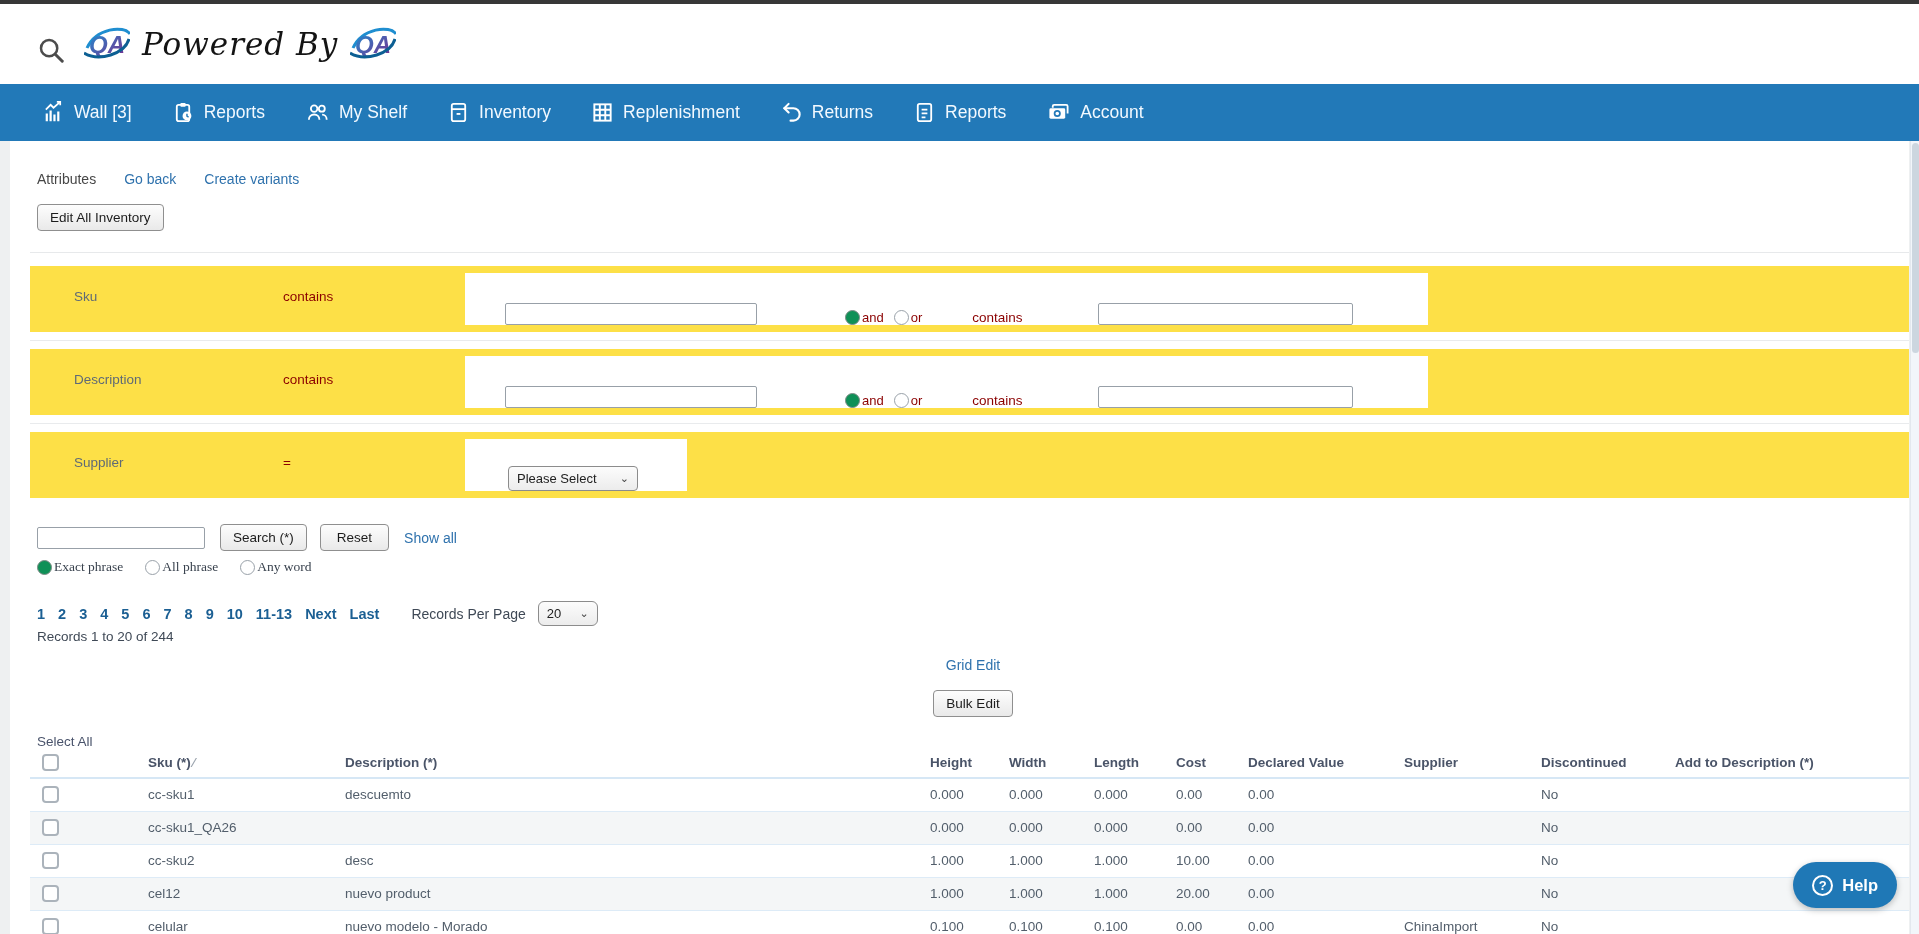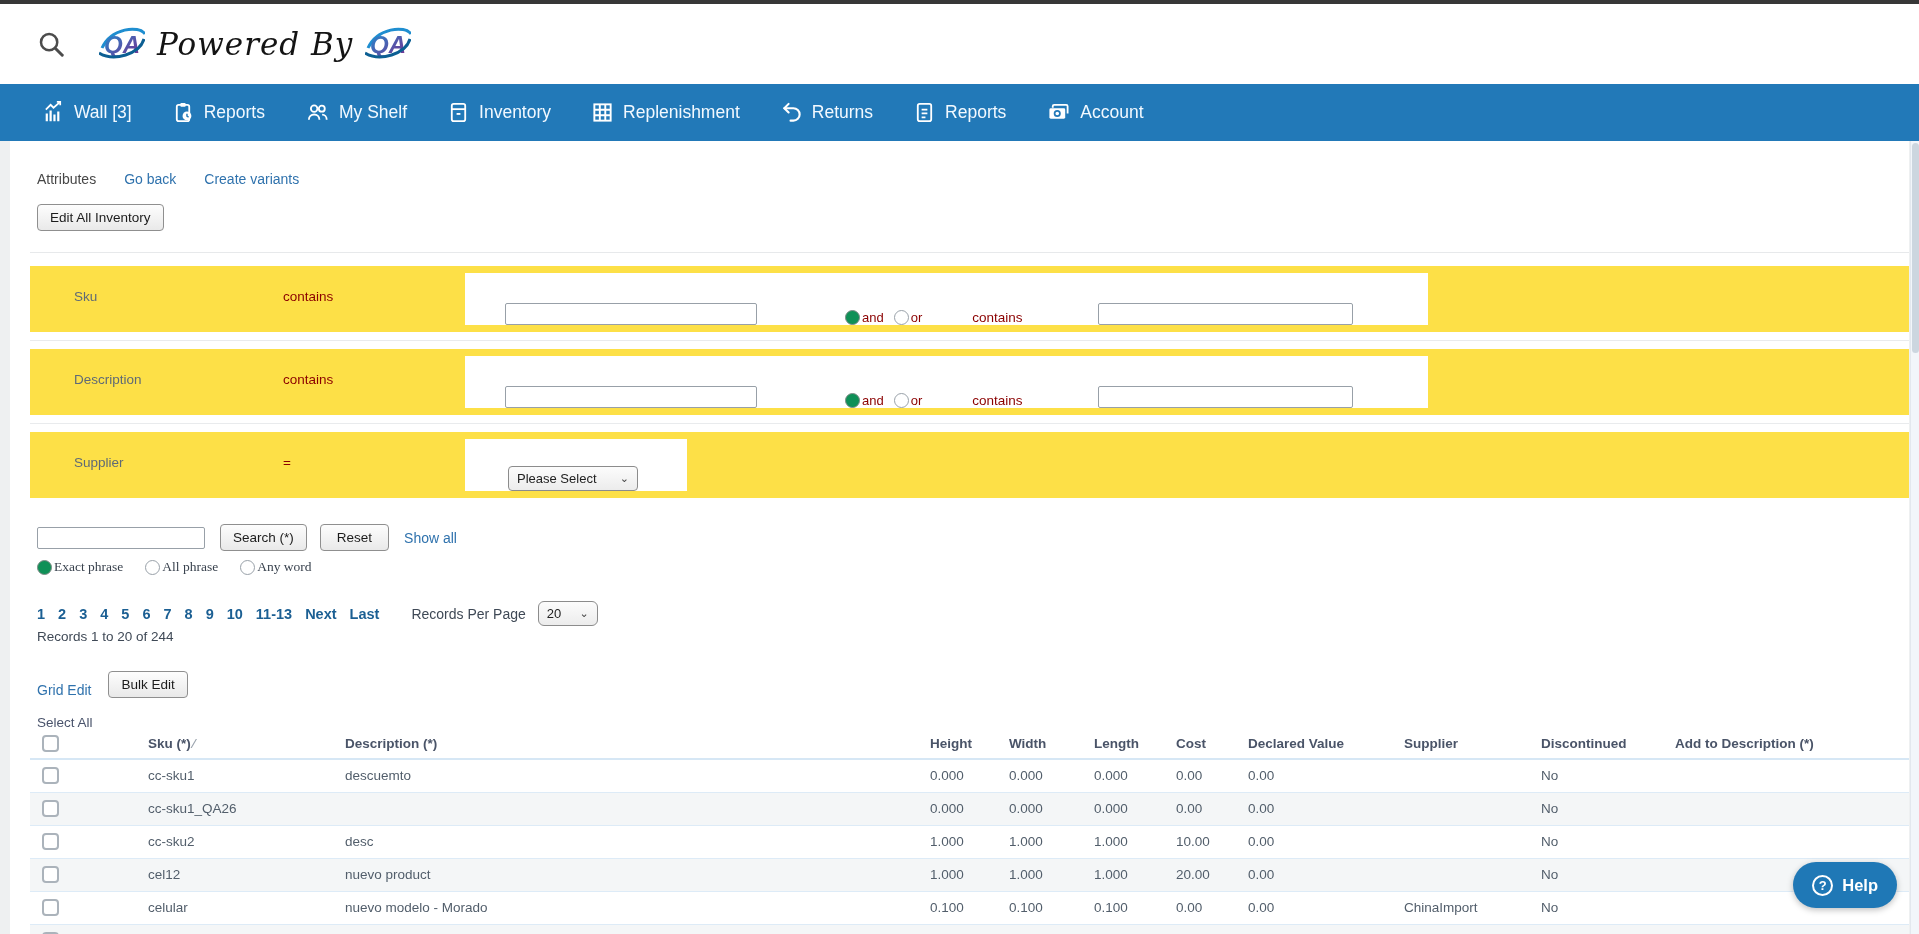--- a/index.html
+++ b/index.html
@@ -3,21 +3,21 @@
 <meta charset="utf-8">
 <style>
   * { margin:0; padding:0; box-sizing:border-box; }
   html,body { width:1919px; height:934px; overflow:hidden;
     font-family:"Liberation Sans","DejaVu Sans",sans-serif; background:#eef0f1; }
 
   
   .topstrip { position:absolute; top:0; left:0; width:1919px; height:4px; background:#373737; }
   .header { position:absolute; top:4px; left:0; width:1919px; height:80px; background:#ffffff;
     display:flex; align-items:center; padding:0 36px; }
-  .hdr-left { display:flex; align-items:center; gap:33px; }
+  .hdr-left { display:flex; align-items:flex-end; gap:18px; }
   .search-btn { cursor:pointer; display:flex; align-items:center; }
   .brand-qa { display:flex; align-items:center; gap:12px; }
   .powered { font-family:"DejaVu Serif",serif; font-style:italic; font-size:31px; color:#141414; letter-spacing:1px; }
   .hdr-right { margin-left:auto; display:flex; align-items:center; gap:42px; }
   .shipedge { display:flex; align-items:center; border:3px solid #1f78b6; border-radius:7px; padding:2px 5px; background:#fff; cursor:pointer; }
   .shipedge .ship { color:#1f78b6; font-weight:bold; font-size:24px; letter-spacing:1px; }
   .shipedge .edge { background:#1f78b6; color:#fff; font-weight:bold; font-size:24px; letter-spacing:1px;
     border-radius:5px; padding:0 5px; margin-left:3px; }
   .avatar { position:relative; width:46px; height:46px; border-radius:50%; background:#2e7fb8; color:#fff;
     display:flex; align-items:center; justify-content:center; font-size:17px; cursor:pointer; }
@@ -79,21 +79,21 @@
   .pag-line { margin-top:26px; display:flex; align-items:center; }
   .pages { display:flex; gap:13px; font-size:14.5px; font-weight:bold; color:#1b5f93; }
   .pages span { cursor:pointer; }
   .rpp-label { margin-left:32px; font-size:14px; color:#3f4956; }
   .rpp-select { margin-left:12px; width:60px; height:25px; border:1px solid #8c8c8c; border-radius:6px;
     background:linear-gradient(#fcfcfc,#ececec); display:flex; align-items:center; justify-content:space-between;
     padding:0 8px; font-size:13px; color:#222; cursor:pointer; }
   .pag-summary { margin-top:3px; font-size:13.5px; color:#3f4956; }
 
   
-  .gridbar { margin-top:27px; display:flex; align-items:flex-end; gap:17px; font-size:14px; }
+  .gridbar { margin-top:13px; display:flex; align-items:center; gap:17px; font-size:14px;flex-direction:column; }
   .select-all { margin-top:17px; font-size:13.5px; color:#49536b; }
 
   
   .tbl-wrap { margin-left:-7px; margin-top:1px; }
   table { border-collapse:collapse; table-layout:fixed; width:1879px; font-size:13.5px; }
   th { text-align:left; font-weight:600; color:#4a5468; padding:4px 4px 6px 0; border-bottom:2px solid #d6e7f5; }
   td { color:#525e6b; padding:0 4px 0 0; height:33px; border-bottom:1px solid #ddebf7; overflow:hidden; white-space:nowrap; }
   tr.alt td { background:#f4f6f7; }
   .cb { width:17px; height:17px; border:2px solid #abb3bb; border-radius:4px; background:#fff; cursor:pointer; margin-left:12px; }
   .sort-glyph { color:#9aa3ad; font-size:12px; margin-left:2px; }

